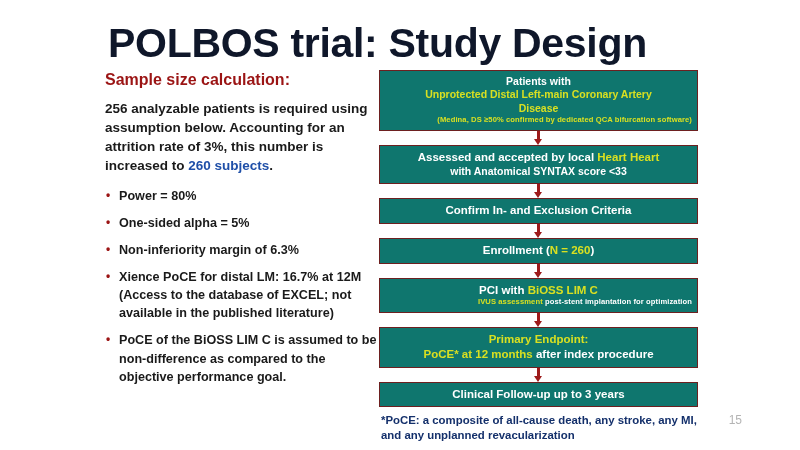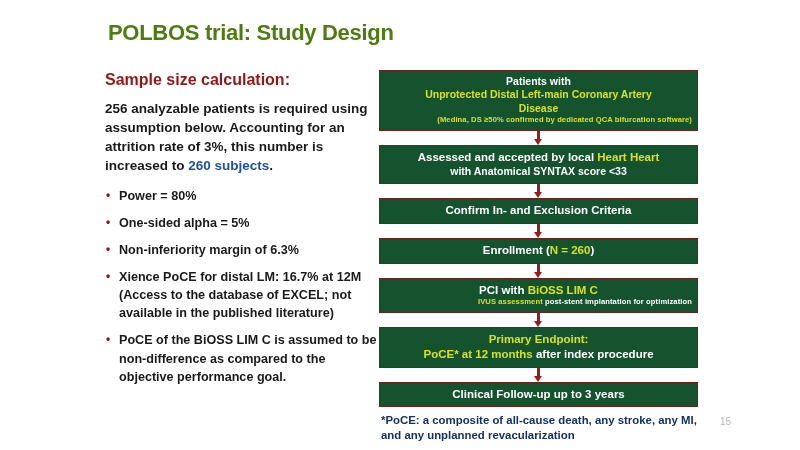--- a/index.html
+++ b/index.html
@@ -14,23 +14,23 @@
     overflow: hidden;
     font-family: "Liberation Sans", sans-serif;
     -webkit-font-smoothing: antialiased;
   }
 
   
   #slide-title {
     position: absolute;
     left: 108px;
     top: 20px;
-    font-size: 22px;
-    font-weight: bold;
-    color: #4d7c0f;
+    font-size: 41px;
+    font-weight: bold;
+    color: #0f172a;
     letter-spacing: -0.3px;
     white-space: nowrap;
   }
 
   
   #left-column {
     position: absolute;
     left: 105px;
     top: 70px;
     width: 275px;
@@ -78,21 +78,21 @@
   }
 
   
   #flowchart {
     position: absolute;
     left: 379px;
     top: 70px;
     width: 319px;
   }
   .flow-box {
-    background: #14532d;
+    background: #0f766e;
     border: 1.5px solid #6d2020;
     color: #ffffff;
     text-align: center;
     box-sizing: border-box;
     padding: 4px 5px 5px 5px;
   }
   .flow-line {
     display: block;
     line-height: 1.28;
   }
@@ -148,23 +148,23 @@
     font-size: 11.4px;
     font-weight: bold;
     color: #14306b;
     line-height: 1.32;
     text-align: left;
     padding-left: 2px;
   }
 
   #slide-number {
     position: absolute;
-    right: 69px;
+    right: 58px;
     bottom: 23px;
-    font-size: 10px;
+    font-size: 12px;
     color: #b4b4b4;
     font-weight: normal;
   }
 </style>
 </head>
 <body>
 
 <div id="slide-title">POLBOS trial: Study Design</div>
 
 <div id="left-column">

